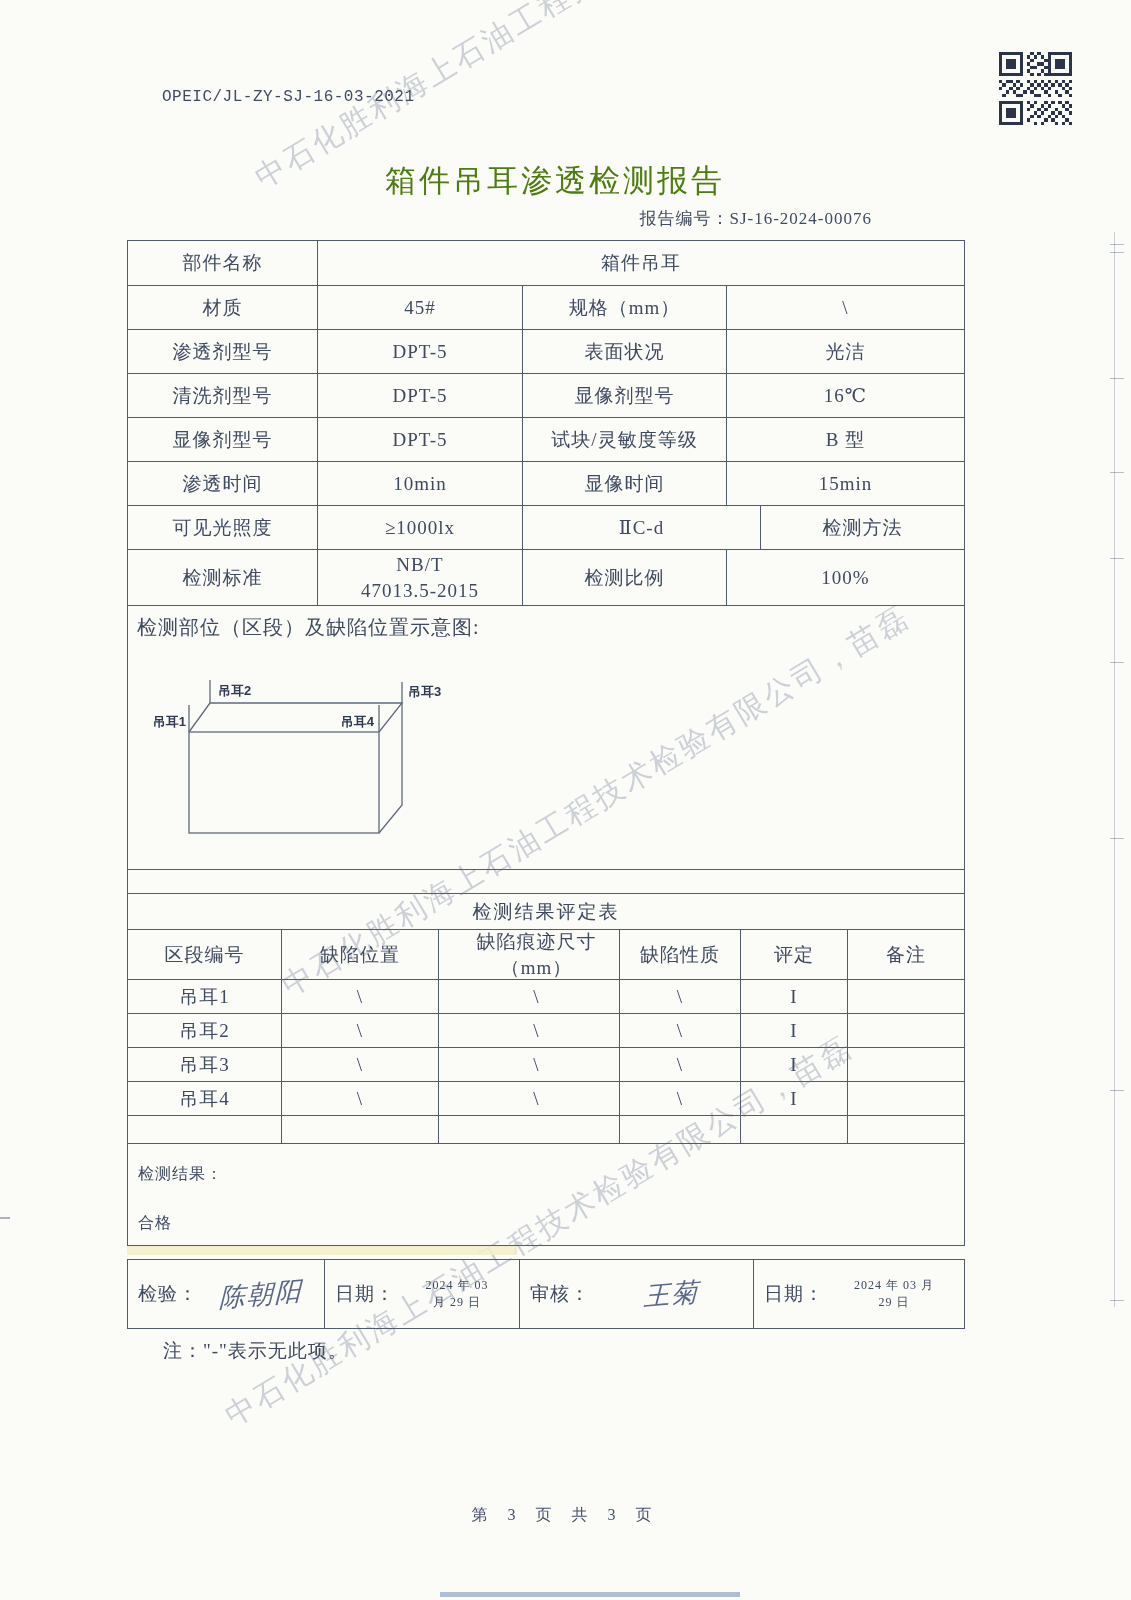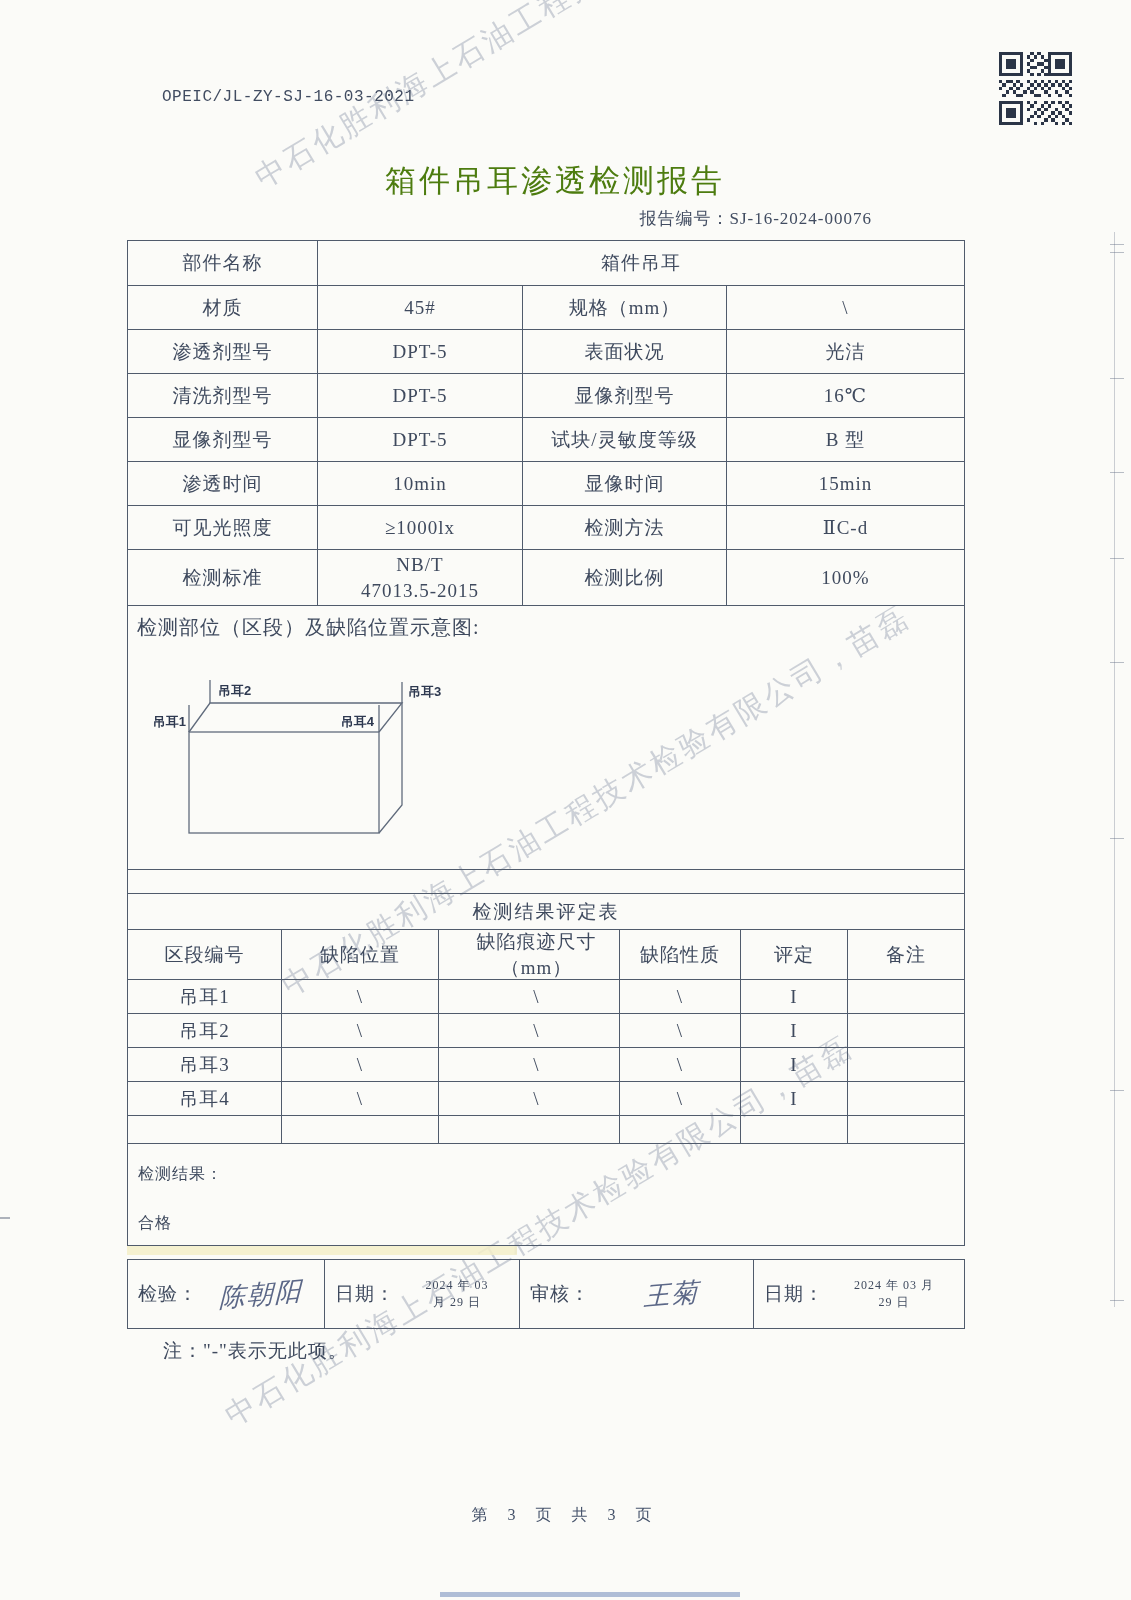--- a/index.html
+++ b/index.html
@@ -154,22 +154,22 @@
     </div>
     <div class="tr h44">
       <div class="td c1">渗透时间</div>
       <div class="td c2">10min</div>
       <div class="td c3">显像时间</div>
       <div class="td c4">15min</div>
     </div>
     <div class="tr h44">
       <div class="td c1">可见光照度</div>
       <div class="td c2">≥1000lx</div>
+      <div class="td c4">ⅡC-d</div>
       <div class="td c3">检测方法</div>
-      <div class="td c4">ⅡC-d</div>
     </div>
     <div class="tr h56">
       <div class="td c1">检测标准</div>
       <div class="td c2 pre">NB/T
 47013.5-2015</div>
       <div class="td c3">检测比例</div>
       <div class="td c4">100%</div>
     </div>
 
     <div class="diagram-row">

